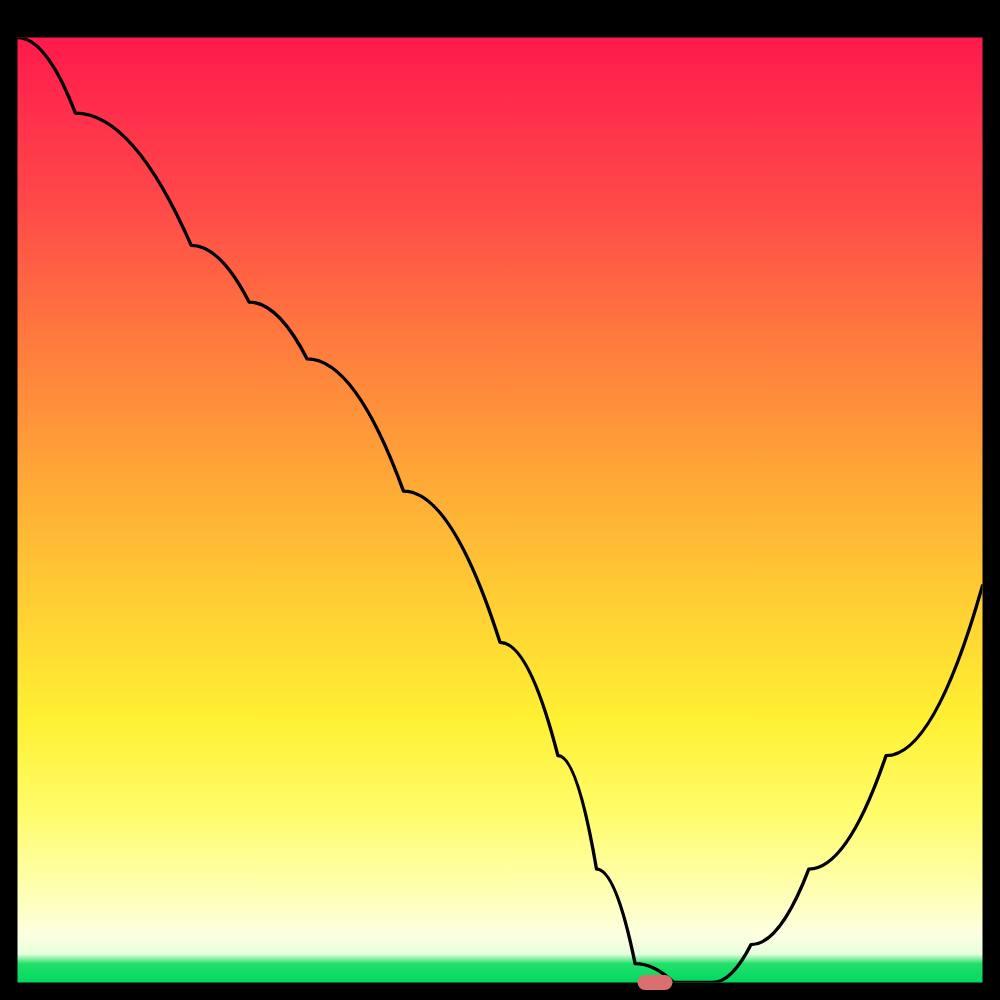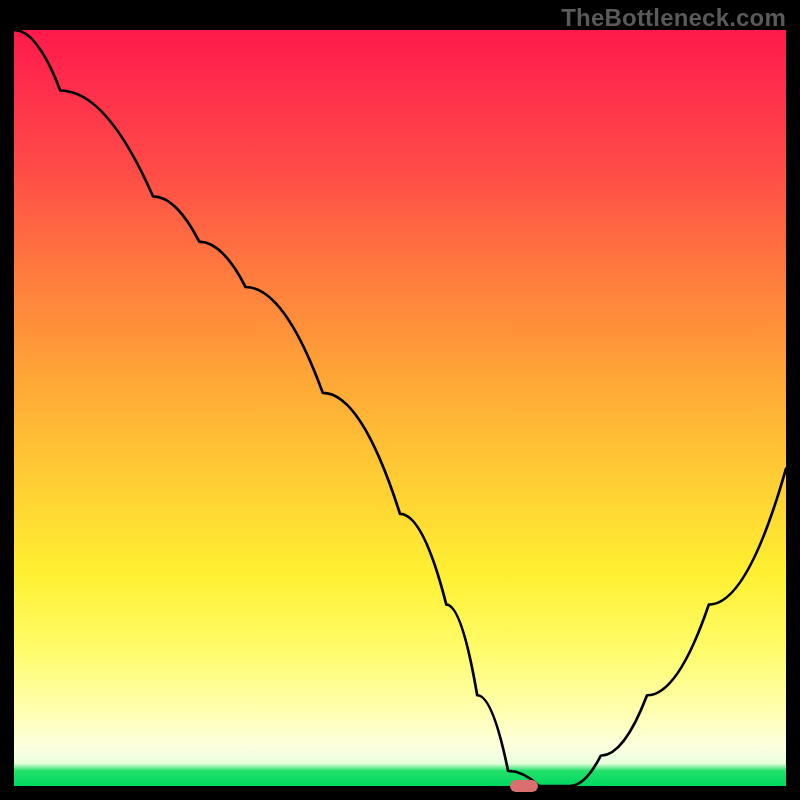--- a/index.html
+++ b/index.html
@@ -64,21 +64,20 @@
     border-radius: 6px;
     background: #d9706f;
     transform: translate(-50%, -50%);
     z-index: 3;
   }
 </style>
 </head>
 <body>
 
 <div class="frame">
-  <div class="watermark">TheBottleneck.com</div>
 
   <div class="plot-area">
     <svg class="curve-svg" viewBox="0 0 100 100" preserveAspectRatio="none">
       <path fill="none" stroke="#000" stroke-width="0.35" stroke-linejoin="round" stroke-linecap="round" d="M 0 0 Q 3 0 6 8 Q 12 8 18 22 Q 21 22 24 28 Q 27 28 30 34 Q 35 34 40 48 Q 45 48 50 64 Q 53 64 56 76 Q 58 76 60 88 Q 62 88 64 98 Q 66 98 68 100 Q 70 100 72 100 Q 74 100 76 96 Q 79 96 82 88 Q 86 88 90 76 Q 95 76 100 58" id="curvePath"></path>
     </svg>
     <div class="marker" id="minMarker" style="left: 66%; top: 100%;"></div>
   </div>
 </div>
 
 </body></html>

